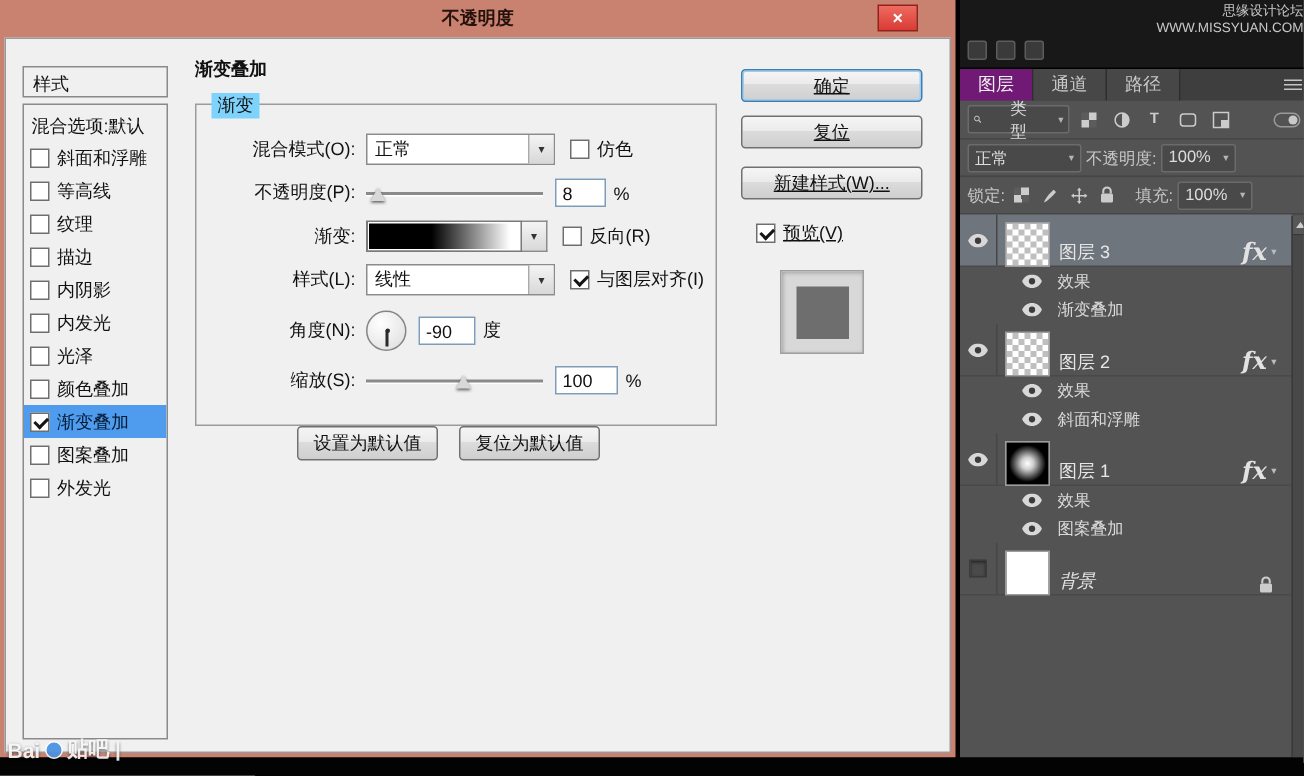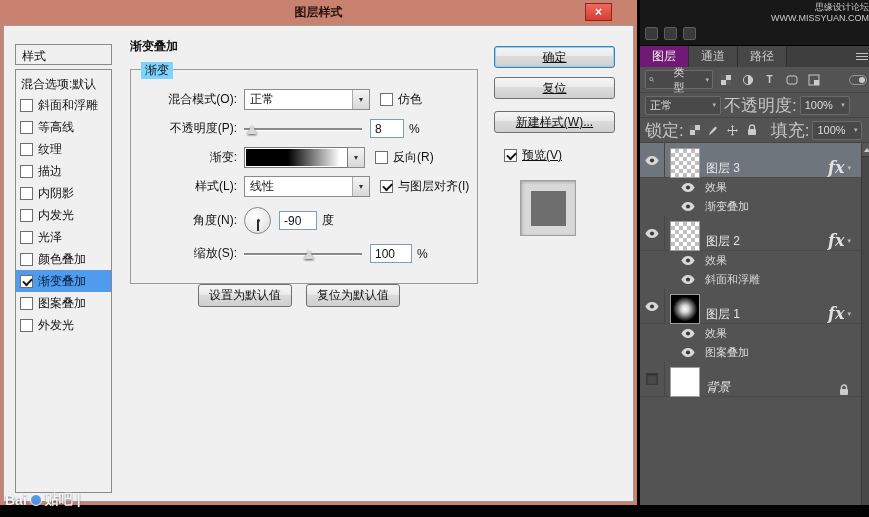--- a/index.html
+++ b/index.html
@@ -79,21 +79,21 @@
   .site-watermark { position:absolute; right:3px; top:2px; text-align:right; font-size:9px; line-height:11px; color:#c9c9c9; }
 
   .tabs { height:21px; background:#3e3e3e; display:flex; align-items:stretch; }
   .tab { padding:0 12px; line-height:21px; color:#c9c9c9; background:#474747; border-right:1px solid #2e2e2e; cursor:pointer; }
   .tab.active { background:#701a75; color:#efefef; }
   .panel-menu { margin-left:auto; width:20px; display:flex; flex-direction:column; justify-content:center; gap:2px; padding:0 4px; cursor:pointer; }
   .panel-menu i { display:block; height:1px; background:#c5c5c5; }
 
   .filter-row, .blend-row2, .lock-row { display:flex; align-items:center; padding:0 5px; gap:3px; color:#cccccc; border-bottom:1px solid #454545; }
   .filter-row { height:26px; } .blend-row2 { height:25px; } .lock-row { height:25px; }
-  .ps-label { font-size:17px; color:#c6c6c6; white-space:nowrap; }
+  .ps-label { font-size:11px; color:#c6c6c6; white-space:nowrap; }
   .ps-select { height:19px; background:#494949; border:1px solid #6b6b6b; border-radius:2px; color:#dddddd; display:flex; align-items:center; justify-content:space-between; padding:0 4px; font-size:11px; cursor:pointer; }
   .ps-select.mode { width:76px; } .ps-select.val { width:50px; }
   .mini-caret { font-size:7px; color:#b5b5b5; margin-left:2px; }
   .kind-select { width:68px; height:19px; background:#494949; border:1px solid #6b6b6b; border-radius:2px; color:#dddddd; font-size:11px; display:flex; align-items:center; gap:19px; padding:0 3px; cursor:pointer; }
   .f-icon { width:19px; height:17px; display:flex; align-items:center; justify-content:center; border-radius:2px; cursor:pointer; color:#cccccc; font-size:10px; font-weight:bold; }
   .filter-toggle { margin-left:auto; width:18px; height:10px; border:1px solid #9a9a9a; border-radius:5px; position:relative; cursor:pointer; }
   .filter-toggle::after { content:""; position:absolute; right:1px; top:1px; width:6px; height:6px; border-radius:50%; background:#c9c9c9; }
   .mini-checker { width:10px; height:10px; background:conic-gradient(#cccccc 90deg, #5c5c5c 90deg 180deg, #cccccc 180deg 270deg, #5c5c5c 270deg); }
   .lk-icon { width:16px; height:16px; display:flex; align-items:center; justify-content:center; cursor:pointer; }
 
@@ -125,21 +125,21 @@
   .footer-watermark { position:absolute; left:5px; top:491px; z-index:5; display:flex; align-items:center; gap:3px; color:#f6f6f6; font-size:14px; font-weight:bold; opacity:.92; text-shadow:0 1px 2px rgba(0,0,0,.6); }
   .tieba-dot { width:12px; height:12px; border-radius:50%; background:#4a90e2; border:1px solid #fff; display:inline-block; }
 </style>
 </head>
 <body>
 
 <div class="screen">
 
   <div class="dialog">
     <div class="titlebar">
-      <span class="dlg-title">图层样式</span>
+      <span class="dlg-title">不透明度</span>
       <div class="close-btn">
         <span class="close-x">×</span>
       </div>
     </div>
     <div class="dialog-body">
 
       <div class="styles-col">
         <div class="styles-header">样式</div>
         <div class="styles-list">
           <div class="blend-opt">混合选项:默认</div>

